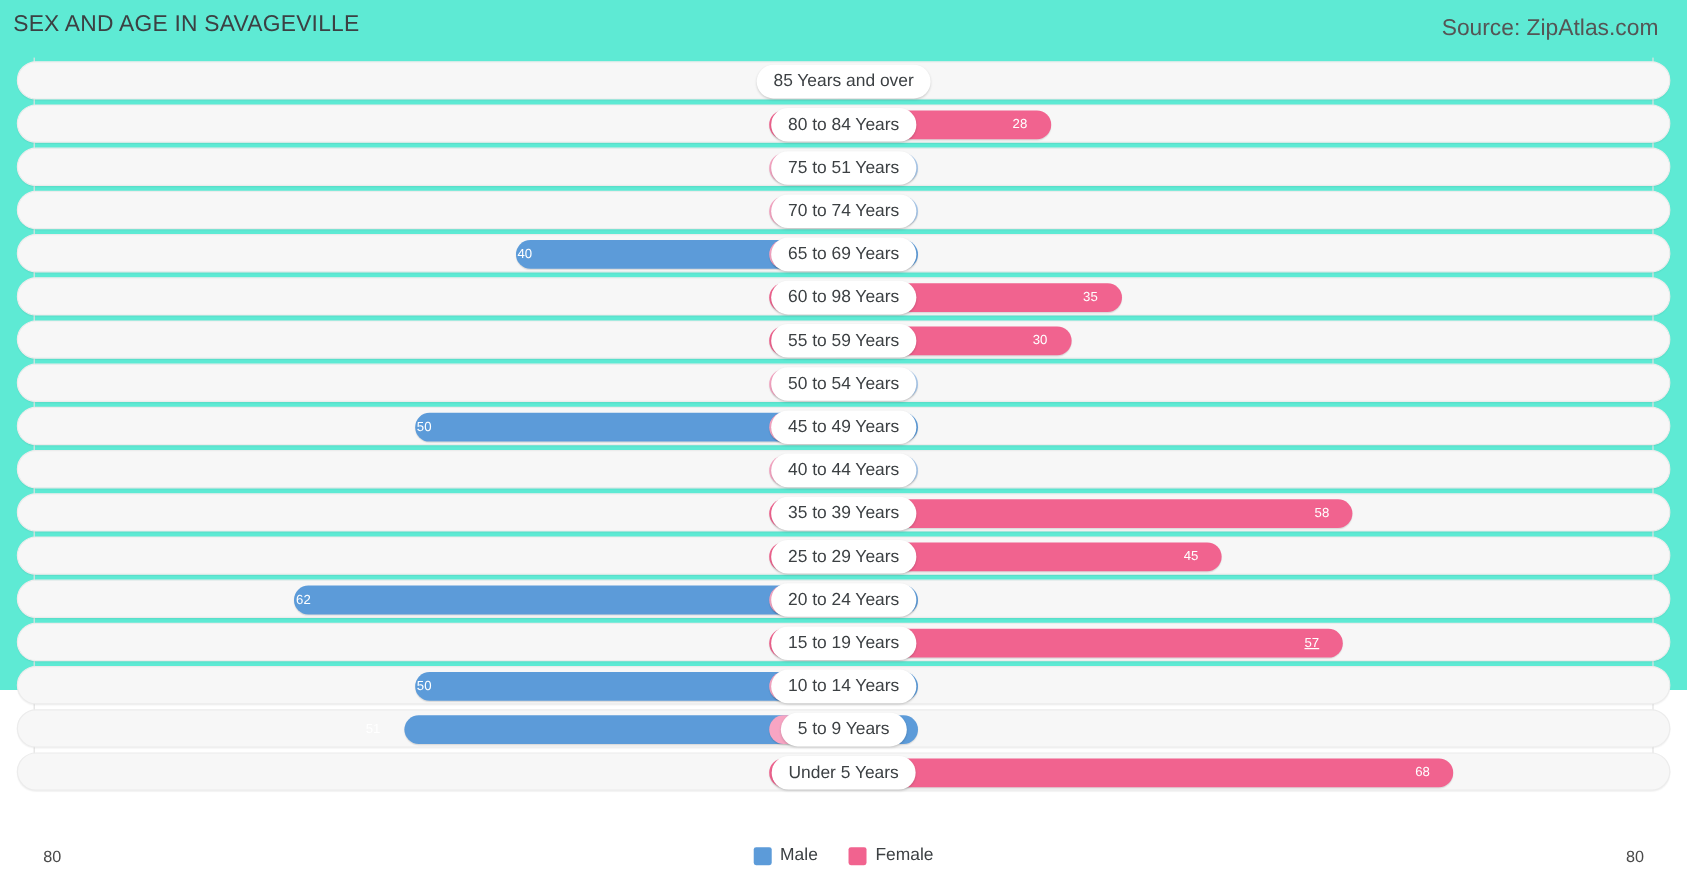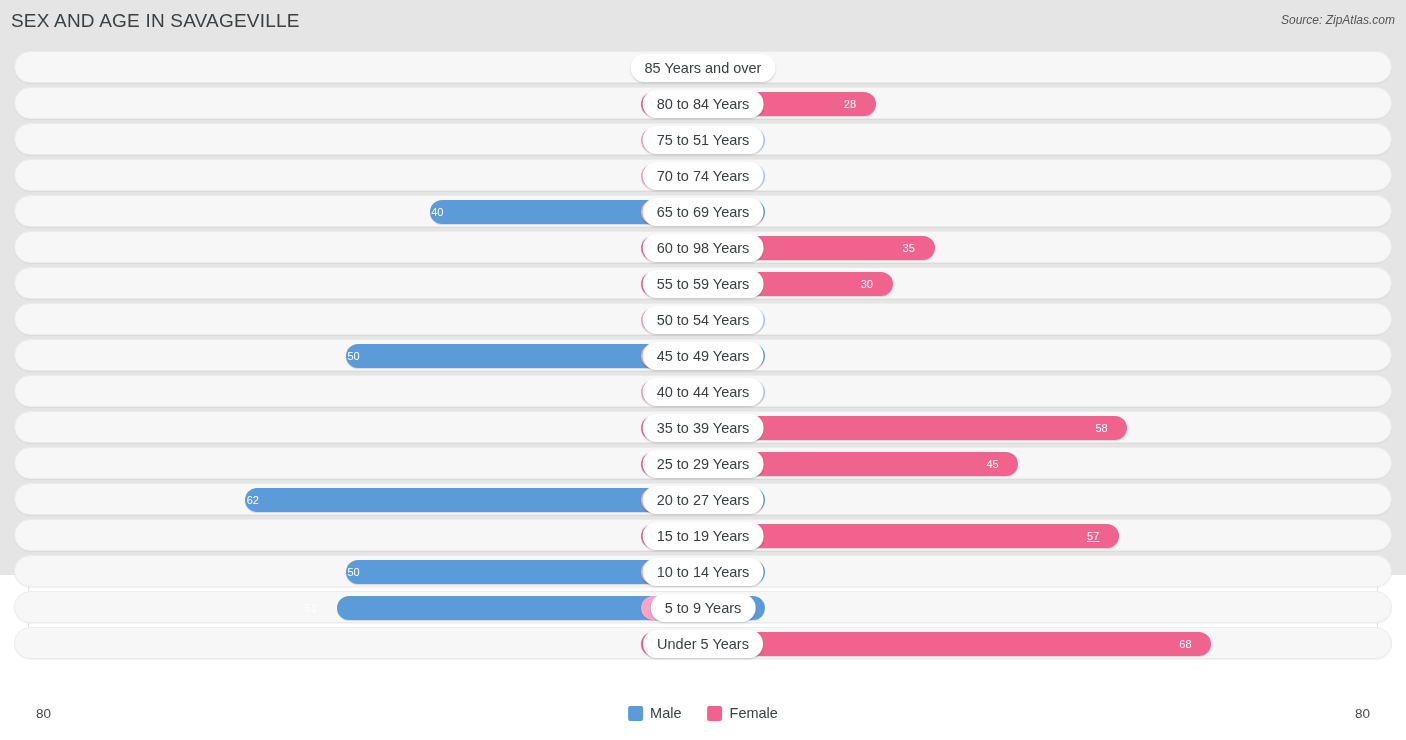--- a/index.html
+++ b/index.html
@@ -4,34 +4,34 @@
 <style>
   * { box-sizing: border-box; }
   html, body {
     margin: 0; padding: 0;
     width: 1406px; height: 740px;
     background: #ffffff;
     font-family: "Liberation Sans", sans-serif;
     overflow: hidden;
   }
 
-  .page { position: relative; width: 1406px; height: 575px; background:#e5e5e5; }
+  .page { position: relative; width: 1406px; height: 575px; background:#5eead4; }
 
   
   .header {
     position: absolute; left:0; top:0; width:1406px; height:44px;
   }
   .chart-title {
     position:absolute; left:11px; top:10px;
     font-size:19px; color:#3c4043; letter-spacing:.2px;
     font-weight:400; white-space:nowrap;
   }
   .source {
-    position:absolute; right:11px; top:13px;
-    font-size:12px; color:#555; font-style:italic; white-space:nowrap;
+    position:absolute; right:24px; top:13px;
+    font-size:19px; color:#555; white-space:nowrap;
   }
 
   
   .plot {
     position:absolute; left:0; top:48px; width:1406px; height:654px;
   }
   .axis-line {
     position:absolute; top:0; bottom:44px; width:1px;
     background:#e2e2e2;
   }
@@ -224,21 +224,21 @@
             <div class="val inside" style="left: 971.438px;">45</div>
             <div class="pill">25 to 29 Years</div>
           </div>
         </div>
         <div class="row">
           <div class="row-inner">
             <div class="bar bar-male" style="right: 626px; width: 520.025px;"></div>
             <div class="val inside" style="right: 1132.03px;">62</div>
             <div class="bar bar-female zero" style="left: 626px; width: 78px;"></div>
             <div class="val" style="left: 712px;">0</div>
-            <div class="pill">20 to 27 Years</div>
+            <div class="pill">20 to 24 Years</div>
           </div>
         </div>
         <div class="row">
           <div class="row-inner">
             <div class="bar bar-male zero" style="right: 626px; width: 78px;"></div>
             <div class="val" style="right: 712px;">0</div>
             <div class="bar bar-female" style="left: 626px; width: 478.087px;"></div>
             <div class="val inside" style="left: 1072.09px; text-decoration: underline;">57</div>
             <div class="pill">15 to 19 Years</div>
           </div>

